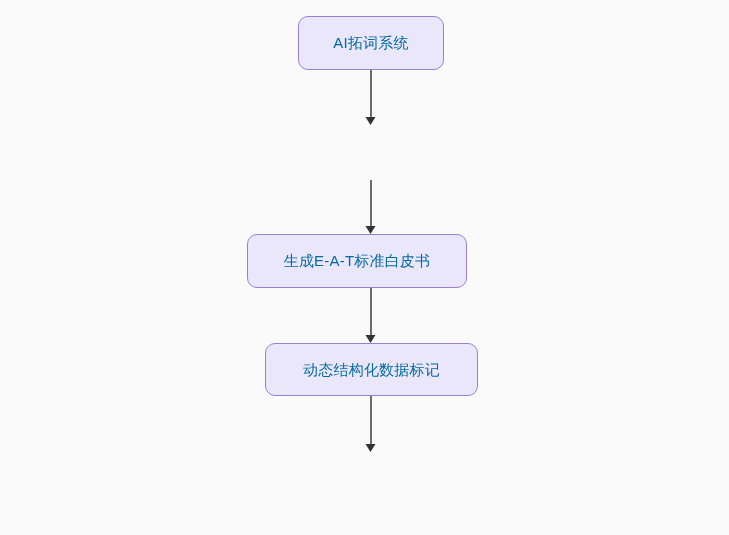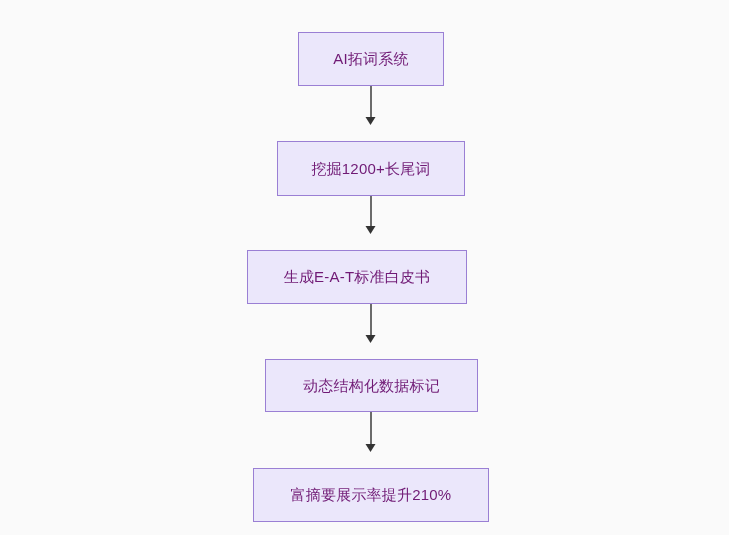--- a/index.html
+++ b/index.html
@@ -16,30 +16,29 @@
   #flowchart {
     position: relative;
     width: 729px;
     height: 535px;
   }
   .node {
     position: absolute;
     box-sizing: border-box;
     background: #ebe7fb;
     border: 1.6px solid #9a7fd4;
-    border-radius: 0;
+    border-radius: 10px;
     display: flex;
     align-items: center;
     justify-content: center;
-    color: #701a75;
+    color: #0369a1;
     font-size: 15px;
     letter-spacing: 0.2px;
     white-space: nowrap;
     line-height: 1.2;
-    margin-top: 16px;
   }
   .edge {
     position: absolute;
     width: 0;
     height: 0;
   }
   .edge-line {
     position: absolute;
     left: 0;
     top: 0;
@@ -74,18 +73,16 @@
   <div class="edge" id="edge-2" style="left: 371px; top: 288px;">
     <div class="edge-line" style="height: 48px;"></div>
     <div class="edge-head" style="top: 47px;"></div>
   </div>
   <div class="edge" id="edge-3" style="left: 371px; top: 396px;">
     <div class="edge-line" style="height: 49px;"></div>
     <div class="edge-head" style="top: 48px;"></div>
   </div>
 
   <div class="node" id="node-0" style="left: 298px; top: 16px; width: 146px; height: 54px;">AI拓词系统</div>
-  <div class="node" id="node-1" style="left: 277px; top: 125px; width: 188px; height: 55px;">挖掘1200+长尾词</div>
   <div class="node" id="node-2" style="left: 247px; top: 234px; width: 220px; height: 54px;">生成E-A-T标准白皮书</div>
   <div class="node" id="node-3" style="left: 265px; top: 343px; width: 213px; height: 53px;">动态结构化数据标记</div>
-  <div class="node" id="node-4" style="left: 253px; top: 452px; width: 236px; height: 54px;">富摘要展示率提升210%</div>
 
 </div>
 
 </body></html>

